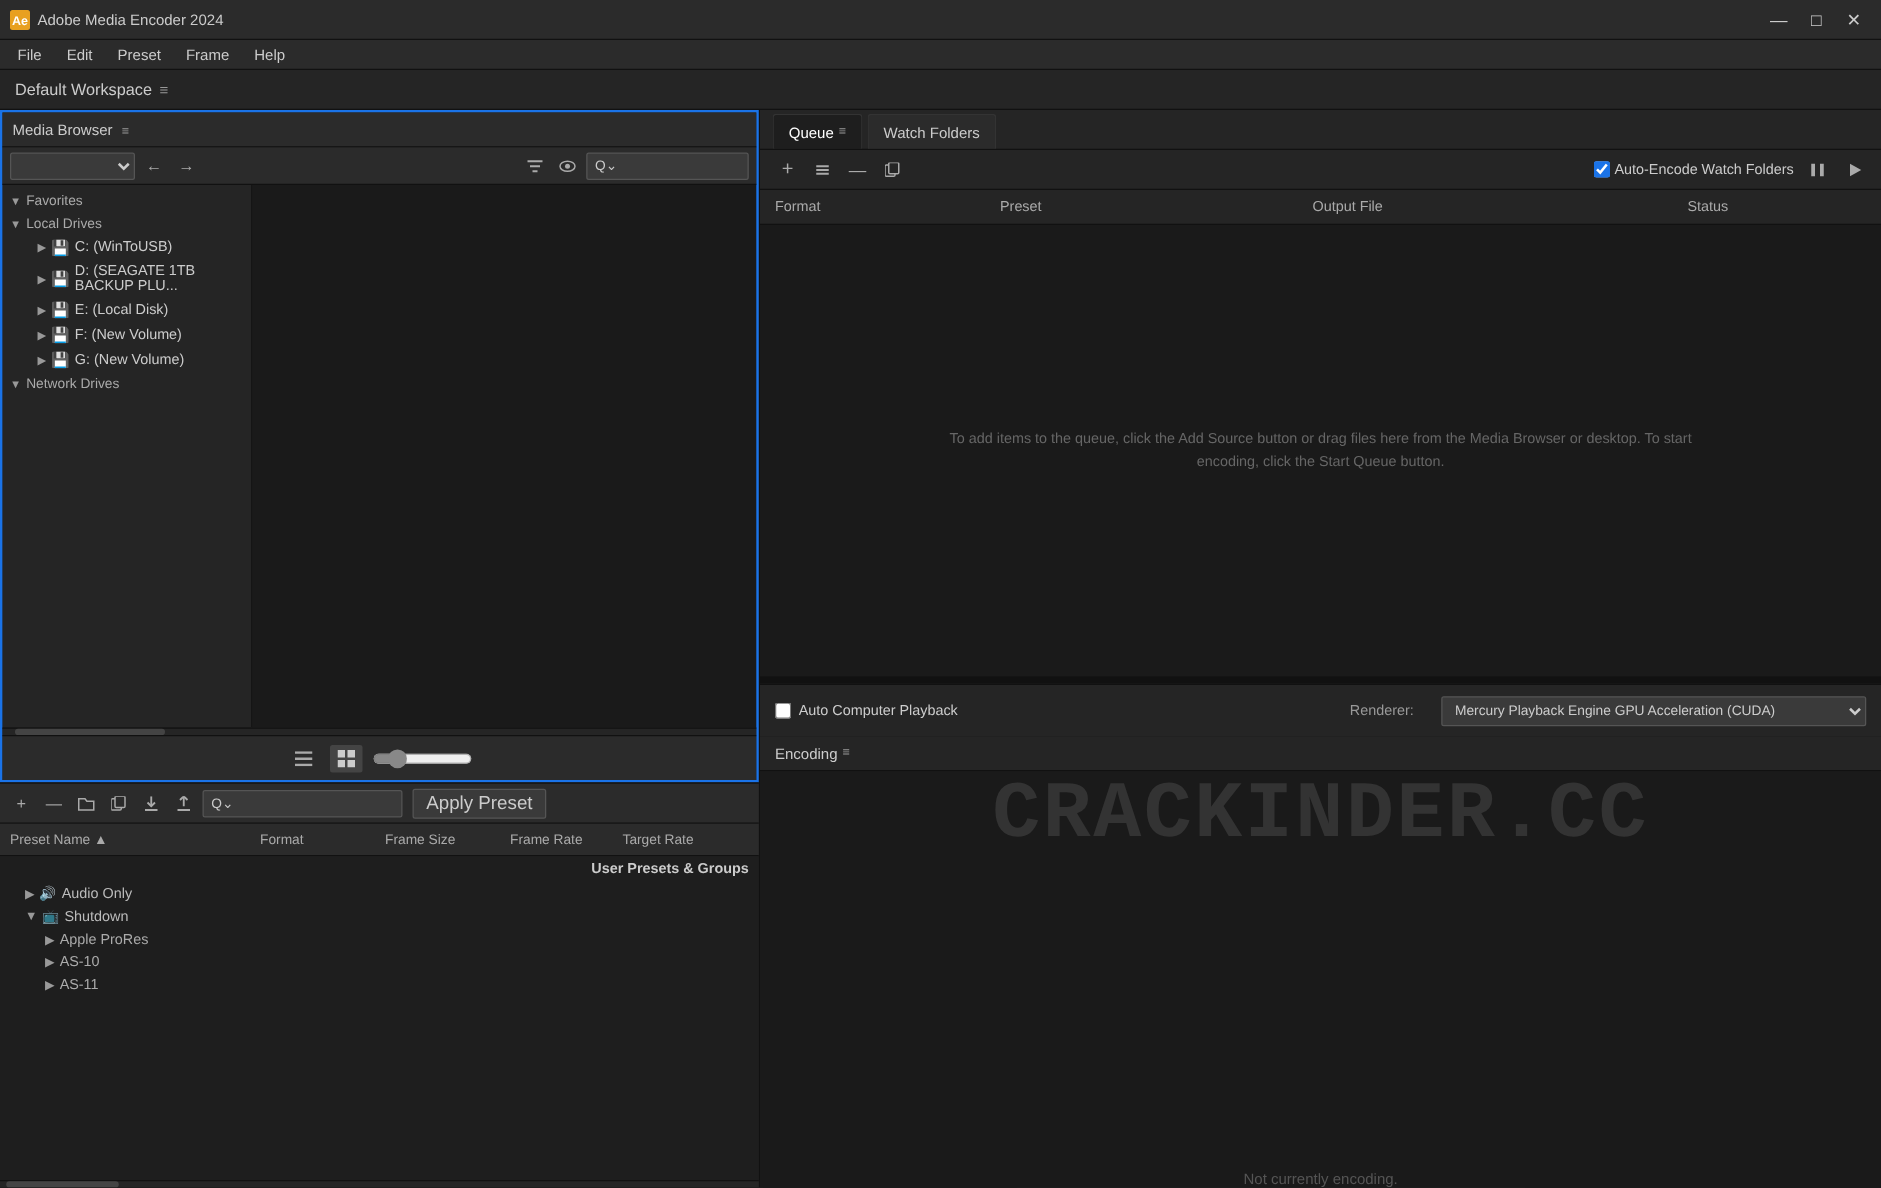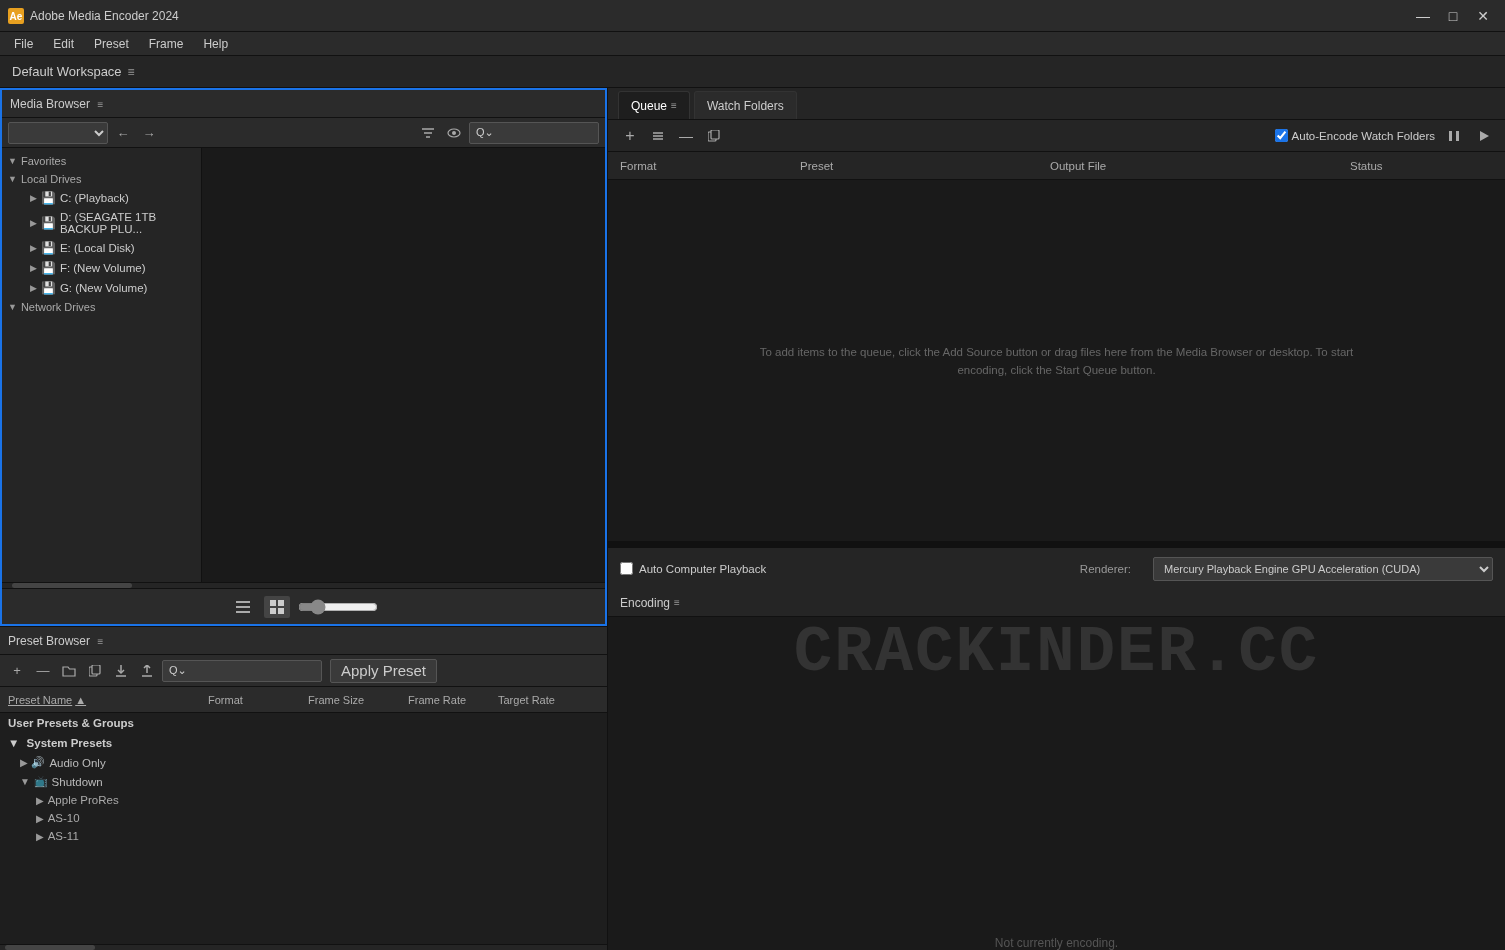--- a/index.html
+++ b/index.html
@@ -287,38 +287,39 @@
     .preset-table-header {
       height: 26px;
       background: #2b2b2b;
       display: flex;
       align-items: center;
       padding: 0 8px;
       border-bottom: 1px solid #111;
       font-size: 11px;
       color: #aaa;
     }
-    .col-name { width: 200px; display: flex; align-items: center; gap: 3px; text-decoration: underline; }
+    .col-name { width: 200px; display: flex; align-items: center; gap: 3px; }
     .col-format { width: 100px; }
     .col-framesize { width: 100px; }
     .col-framerate { width: 90px; }
     .col-targetrate { width: 90px; }
 
     
     .preset-list {
       flex: 1;
       overflow-y: auto;
       background: #1e1e1e;
     }
     .preset-section-header {
       padding: 4px 8px;
       font-size: 11.5px;
       color: #cccccc;
       font-weight: 600;
       cursor: pointer;
+      text-align: right;
     }
     .preset-group {
       padding: 3px 8px 3px 20px;
       font-size: 11.5px;
       color: #bbbbbb;
       cursor: pointer;
       display: flex;
       align-items: center;
       gap: 4px;
     }
@@ -621,21 +622,21 @@
             <span>Favorites</span>
           </div>
 
           <div class="tree-item section-header">
             <span class="chevron">▼</span>
             <span>Local Drives</span>
           </div>
           <div class="tree-item tree-item-child">
             <span class="chevron">▶</span>
             <span class="icon">💾</span>
-            <span>C: (Playback)</span>
+            <span>C: (WinToUSB)</span>
           </div>
           <div class="tree-item tree-item-child">
             <span class="chevron">▶</span>
             <span class="icon">💾</span>
             <span>D: (SEAGATE 1TB BACKUP PLU...</span>
           </div>
           <div class="tree-item tree-item-child">
             <span class="chevron">▶</span>
             <span class="icon">💾</span>
             <span>E: (Local Disk)</span>
@@ -677,26 +678,20 @@
             <rect x="8" y="0" width="6" height="6" fill="#ccc"></rect>
             <rect x="0" y="8" width="6" height="6" fill="#ccc"></rect>
             <rect x="8" y="8" width="6" height="6" fill="#ccc"></rect>
           </svg>
         </button>
         <input type="range" class="zoom-slider" min="0" max="100" value="20" style="">
       </div>
     </div>
 
     <div class="preset-browser">
-      <div class="panel-header">
-        <span>
-          <span>Preset Browser</span>
-          <span class="panel-menu-icon"> ≡</span>
-        </span>
-      </div>
 
       <div class="preset-toolbar">
         <button class="toolbar-btn">+</button>
         <button class="toolbar-btn">—</button>
         <button class="toolbar-btn">
           <svg width="14" height="12" viewBox="0 0 14 12">
             <path d="M1 2 h5 l1.5 2 H13 v7 H1 z" fill="none" stroke="#aaa" stroke-width="1.2"></path>
           </svg>
         </button>
         <button class="toolbar-btn">
@@ -733,24 +728,20 @@
         <div class="col-framerate">Frame Rate</div>
         <div class="col-targetrate">Target Rate</div>
       </div>
 
       <div class="preset-list">
 
         <div class="preset-section-header">
           <span>User Presets &amp; Groups</span>
         </div>
 
-        <div class="preset-section-header">
-          <span style="margin-right:4px;">▼</span>
-          <span>System Presets</span>
-        </div>
 
         <div class="preset-group">
           <span style="font-size:10px; color:#999;">▶</span>
           <span style="font-size:11px; color:#aaa;">🔊</span>
           <span>Audio Only</span>
         </div>
 
         <div class="preset-group">
           <span style="font-size:10px; color:#999;">▼</span>
           <span style="font-size:11px; color:#aaa;">📺</span>

